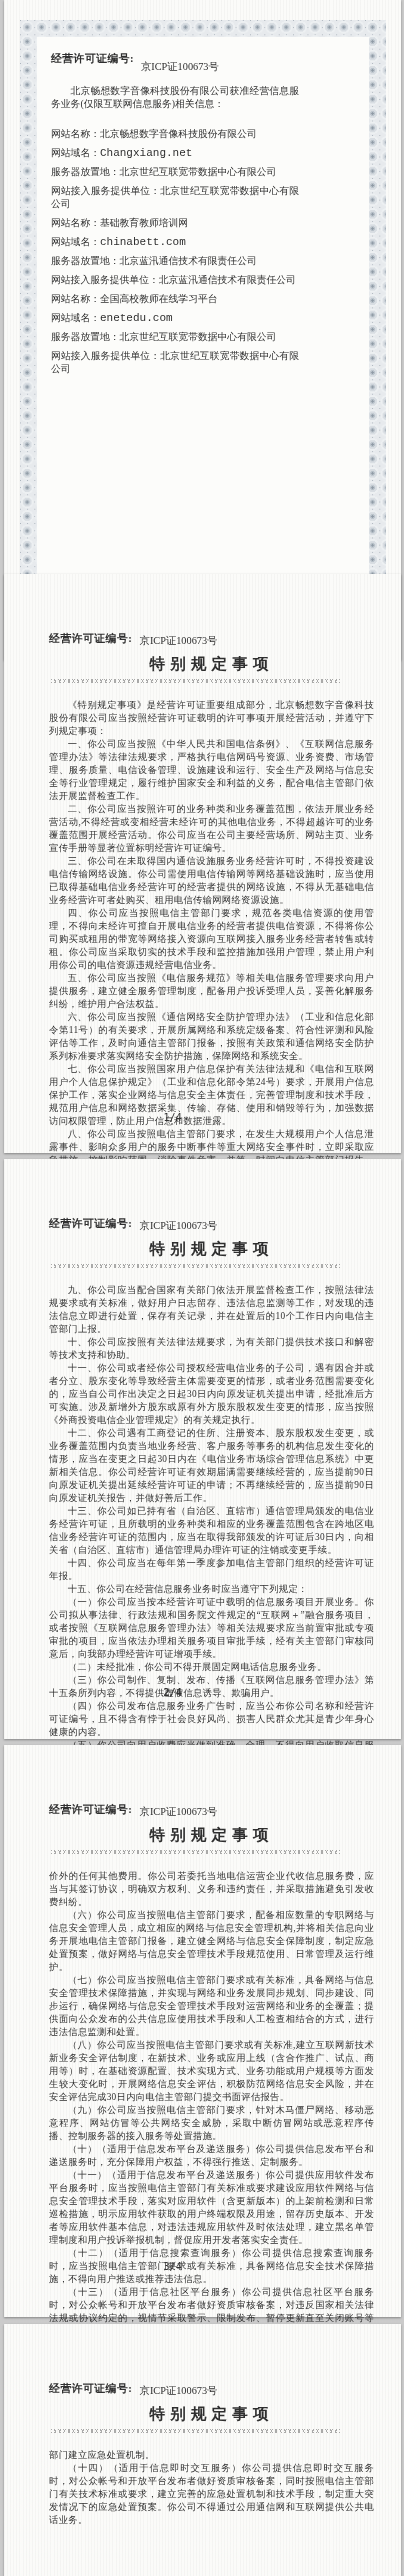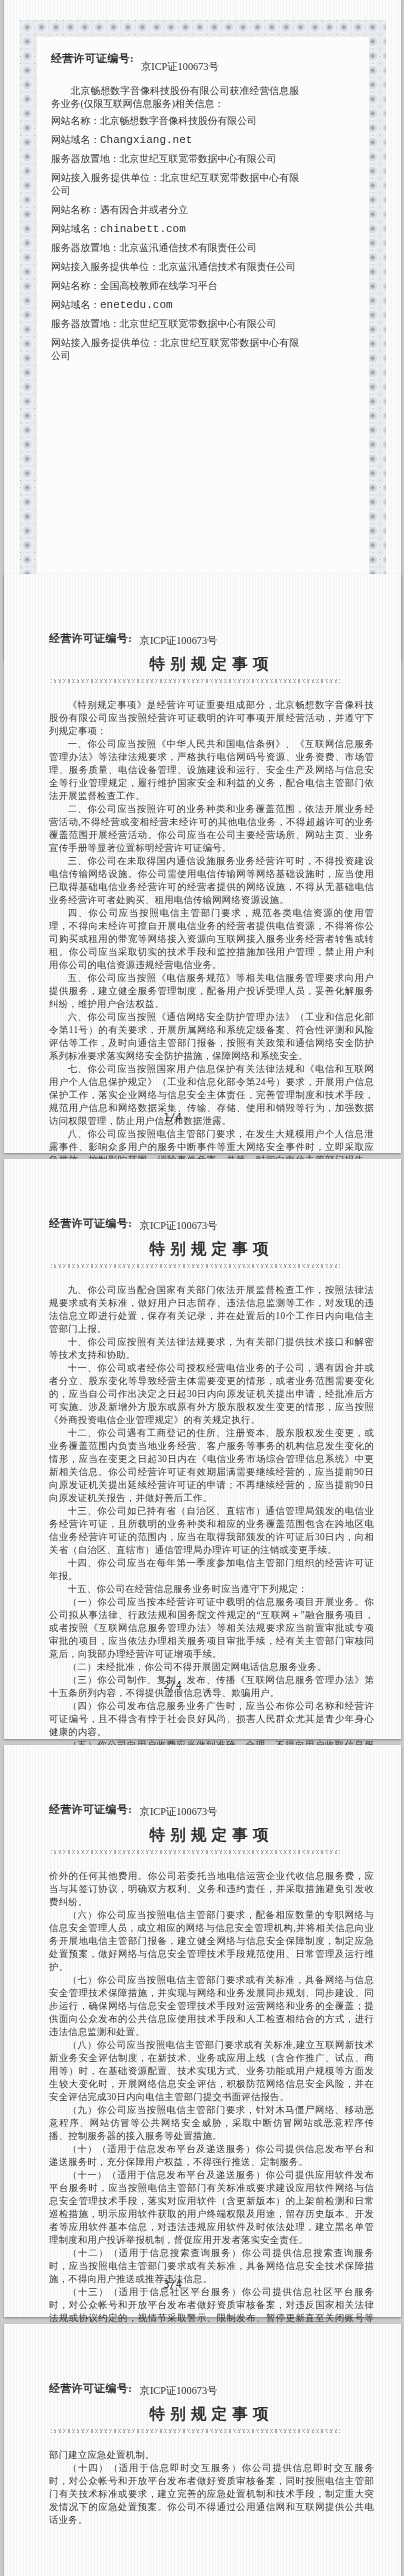--- a/index.html
+++ b/index.html
@@ -46,21 +46,21 @@
     font-size:16.5px; font-weight:bold; letter-spacing:1px;
   }
   .cert-subtitle {
     margin-top:6.2px; text-align:center;
     font-size:13.4px; font-weight:bold; letter-spacing:3.1px;
   }
   .cert-intro {
     margin:19px 0 0 0; width:248px;
     font-size:9.8px; line-height:12.4px; text-indent:2em; text-align:justify;
   }
-  .cert-entries { margin-top:5px; width:248px; }
+  .cert-entries { margin-top:18px; width:248px; }
   .cert-entry { margin:0 0 6.7px 0; font-size:9.8px; line-height:12.4px; text-align:justify; }
   .cert-entry .latin { font-family:Liberation Mono, monospace; font-size:11px; }
 
   
   .prov-head { padding:58px 0 0 45px; font-size:10.8px; white-space:nowrap; }
   .head-label { font-weight:bold; letter-spacing:0.5px; }
   .head-value { margin-left:4.6px; position:relative; top:1.5px; font-size:10.3px; }
   .prov-title {
     margin:8.2px 27px 0 45px; text-align:center;
     font-size:15.5px; font-weight:bold; letter-spacing:5.2px;
@@ -77,42 +77,42 @@
     letter-spacing:0.3px; text-align:justify; text-indent:2em;
   }
   .prov-body p.cont { text-indent:0; }
   .page-no {
     position:absolute; left:50%; transform:translateX(-39px);
     font-size:10px; font-family:"DejaVu Sans Mono","Liberation Mono",monospace;
     color:#333;
     text-align:right;
   }
   #p2 .page-no { bottom:30px; }
-  #p3 .page-no { bottom:48px; }
-  #p4 .page-no { bottom:27px; }
+  #p3 .page-no { bottom:41px;font-weight:bold; }
+  #p4 .page-no { bottom:45px; }
 </style>
 </head>
 <body>
 
 <div class="canvas">
 
   <section class="page" id="p1">
     <div class="cert-frame">
       <div class="cert-inner">
         <div class="cert-no-row">
           <span class="cert-no-label">经营许可证编号:</span>
           <span class="cert-no-value">京ICP证100673号</span>
         </div>
         <p class="cert-intro">北京畅想数字音像科技股份有限公司获准经营信息服务业务(仅限互联网信息服务)相关信息：</p>
         <div class="cert-entries">
           <p class="cert-entry"><span>网站名称：</span><span>北京畅想数字音像科技股份有限公司</span></p>
           <p class="cert-entry"><span>网站域名：</span><span class="latin">Changxiang.net</span></p>
           <p class="cert-entry"><span>服务器放置地：</span><span>北京世纪互联宽带数据中心有限公司</span></p>
           <p class="cert-entry"><span>网站接入服务提供单位：</span><span>北京世纪互联宽带数据中心有限公司</span></p>
-          <p class="cert-entry"><span>网站名称：</span><span>遇有因合并或者分立</span></p>
+          <p class="cert-entry"><span>网站名称：</span><span>基础教育教师培训网</span></p>
           <p class="cert-entry"><span>网站域名：</span><span class="latin">chinabett.com</span></p>
           <p class="cert-entry"><span>服务器放置地：</span><span>北京蓝汛通信技术有限责任公司</span></p>
           <p class="cert-entry"><span>网站接入服务提供单位：</span><span>北京蓝汛通信技术有限责任公司</span></p>
           <p class="cert-entry"><span>网站名称：</span><span>全国高校教师在线学习平台</span></p>
           <p class="cert-entry"><span>网站域名：</span><span class="latin">enetedu.com</span></p>
           <p class="cert-entry"><span>服务器放置地：</span><span>北京世纪互联宽带数据中心有限公司</span></p>
           <p class="cert-entry"><span>网站接入服务提供单位：</span><span>北京世纪互联宽带数据中心有限公司</span></p>
         </div>
       </div>
     </div>

